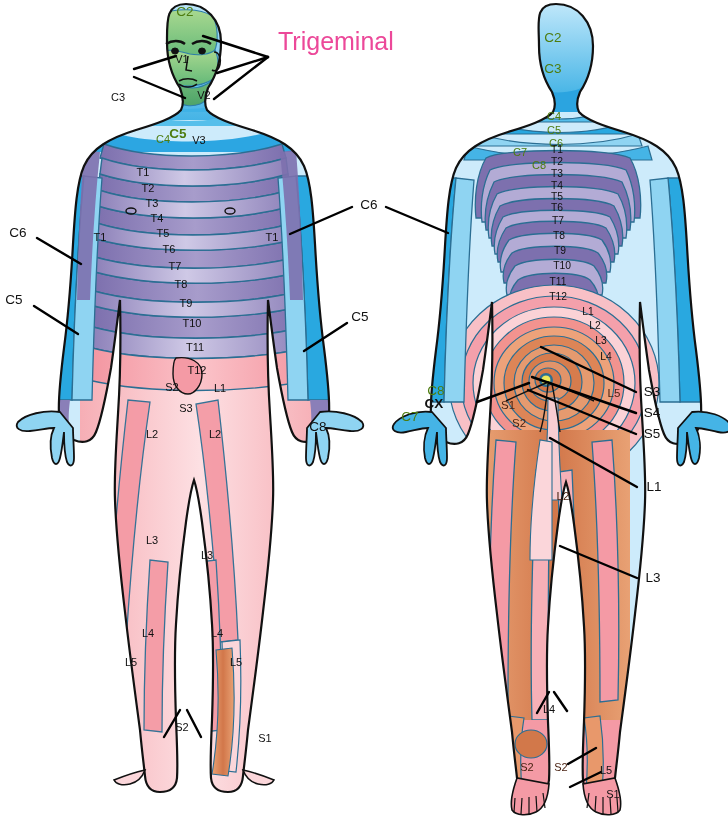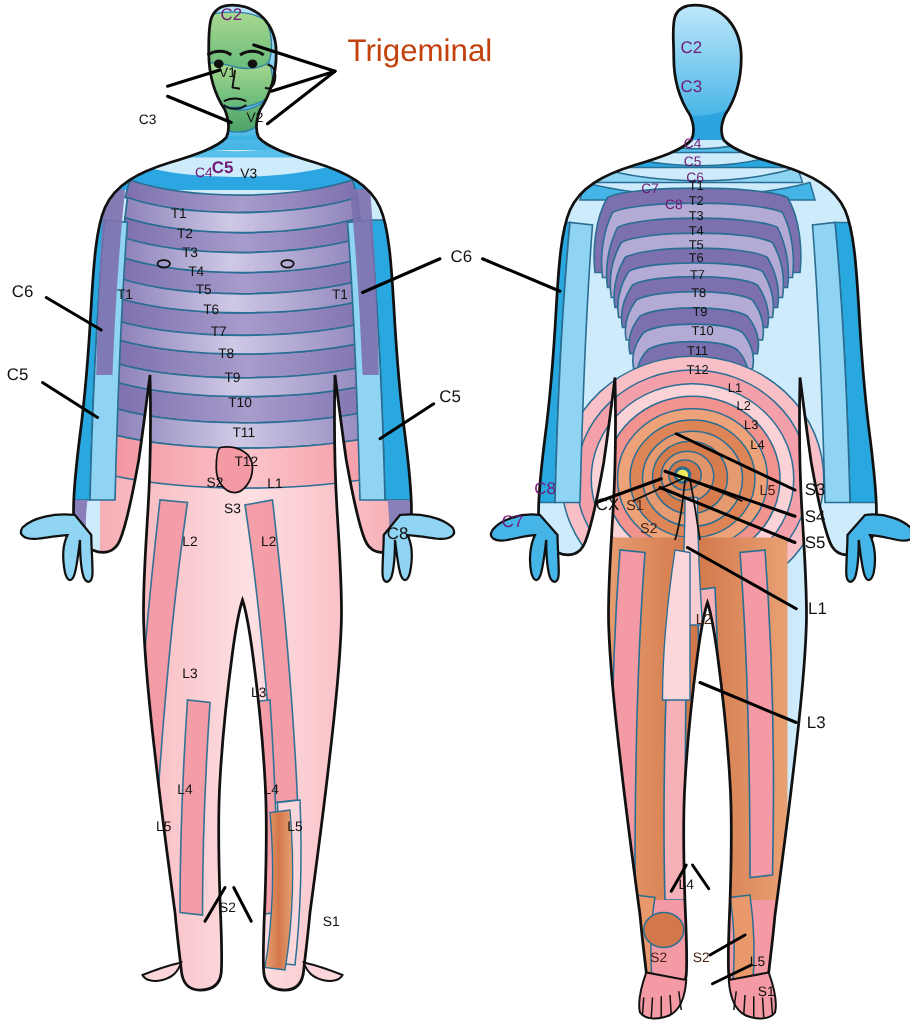--- a/index.html
+++ b/index.html
@@ -5,28 +5,28 @@
   html,body{margin:0;padding:0;background:#ffffff;}
   body{width:728px;height:819px;overflow:hidden;
        font-family:"Liberation Sans", sans-serif;}
   #stage{position:relative;width:728px;height:819px;background:#fff;}
   svg#fig{position:absolute;left:0;top:0;width:728px;height:819px;}
 
   .lbl{position:absolute;font-family:"Liberation Sans",sans-serif;
        white-space:nowrap;color:#101010;line-height:1;
        transform:translate(-50%,-50%);pointer-events:none;}
   .lbl.dark{color:#111;}
-  .lbl.navy{color:#701a75;}
+  .lbl.navy{color:#4d7c0f;}
   .lbl.brown{color:#4a2313;}
   .sz11{font-size:11.5px;}
   .sz12{font-size:11px;margin-top:25px;}
   .sz13{font-size:13.5px;}
   .sz10{font-size:10.3px;}
   .bold{font-weight:bold;}
-  .title{font-size:25px;color:#c2410c;line-height:1.18;
+  .title{font-size:25px;color:#ec4899;line-height:1.18;
          transform:none;left:0;top:0;}
 </style>
 </head>
 <body>
 
 <div id="stage">
 
 <svg id="fig" viewBox="0 0 728 819">
   <defs>
     <linearGradient id="gHead" x1="0" y1="0" x2="0" y2="1">
@@ -470,21 +470,21 @@
       <span class="lbl sz10 dark" style="left: 558px; top: 282px;">T11</span>
       <span class="lbl sz10 dark" style="left: 558px; top: 297px;">T12</span>
       <span class="lbl sz10 dark" style="left: 588px; top: 312px;">L1</span>
       <span class="lbl sz10 dark" style="left: 595px; top: 326px;">L2</span>
       <span class="lbl sz10 dark" style="left: 601px; top: 341px;">L3</span>
       <span class="lbl sz10 dark" style="left: 606px; top: 357px;">L4</span>
       <span class="lbl sz11 brown" style="left: 614px; top: 394px;">L5</span>
       <span class="lbl sz11 brown" style="left: 508px; top: 406px;">S1</span>
       <span class="lbl sz11 brown" style="left: 519px; top: 424px;">S2</span>
       <span class="lbl sz11 brown" style="left: 563px; top: 497px;">L2</span>
-      <span class="lbl sz13 dark" style="left: 486px; top: 404px;">CX</span>
+      <span class="lbl sz13 dark" style="left: 434px; top: 404px; font-weight: bold;">CX</span>
       <span class="lbl sz13 dark" style="left: 652px; top: 392px;">S3</span>
       <span class="lbl sz13 dark" style="left: 652px; top: 413px;">S4</span>
       <span class="lbl sz13 dark" style="left: 652px; top: 434px;">S5</span>
       <span class="lbl sz13 dark" style="left: 654px; top: 487px;">L1</span>
       <span class="lbl sz13 dark" style="left: 653px; top: 578px;">L3</span>
       <span class="lbl sz13 navy" style="left: 436px; top: 391px;">C8</span>
       <span class="lbl sz13 navy" style="left: 410px; top: 417px;">C7</span>
       <span class="lbl sz12 dark" style="left: 549px; top: 684px;">L4</span>
       <span class="lbl sz12 brown" style="left: 527px; top: 742px;">S2</span>
       <span class="lbl sz12 brown" style="left: 561px; top: 742px;">S2</span>

